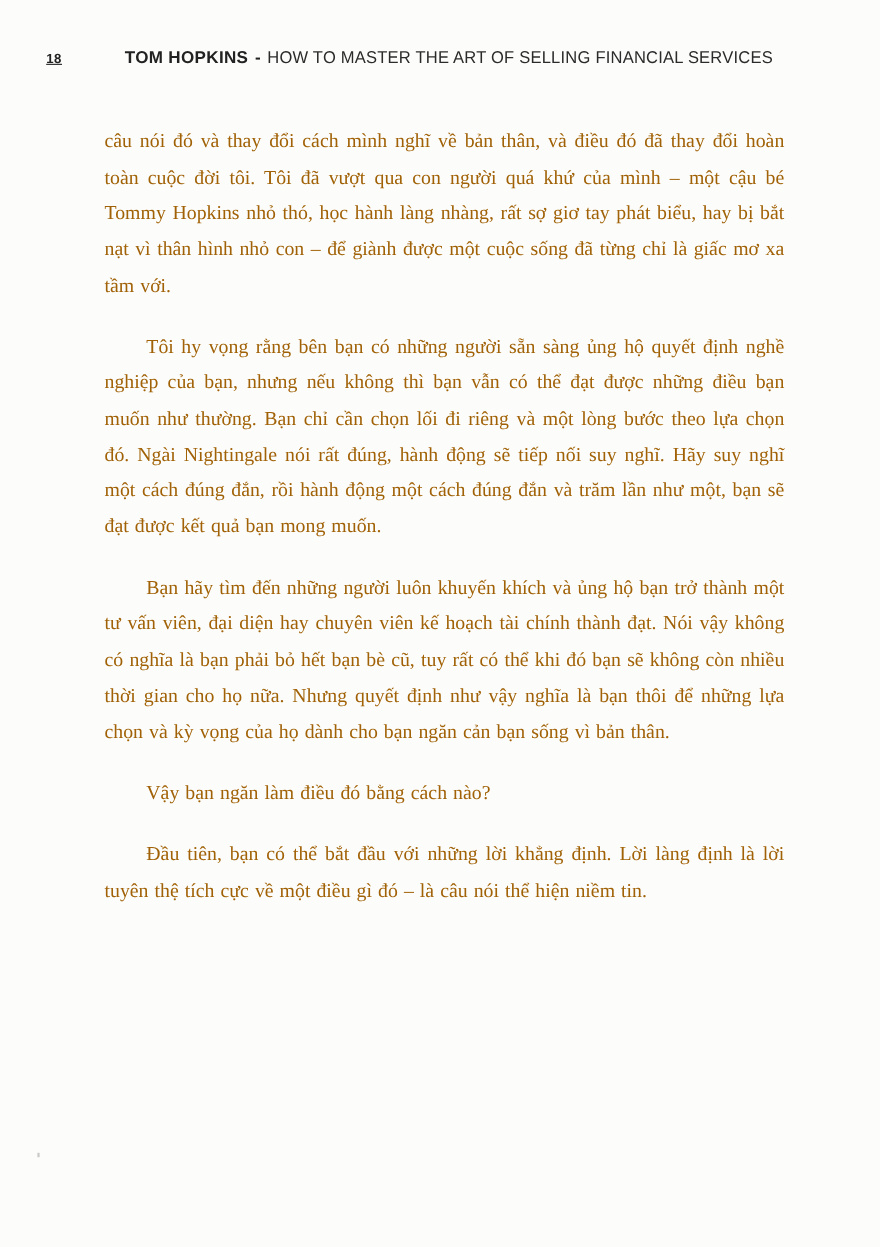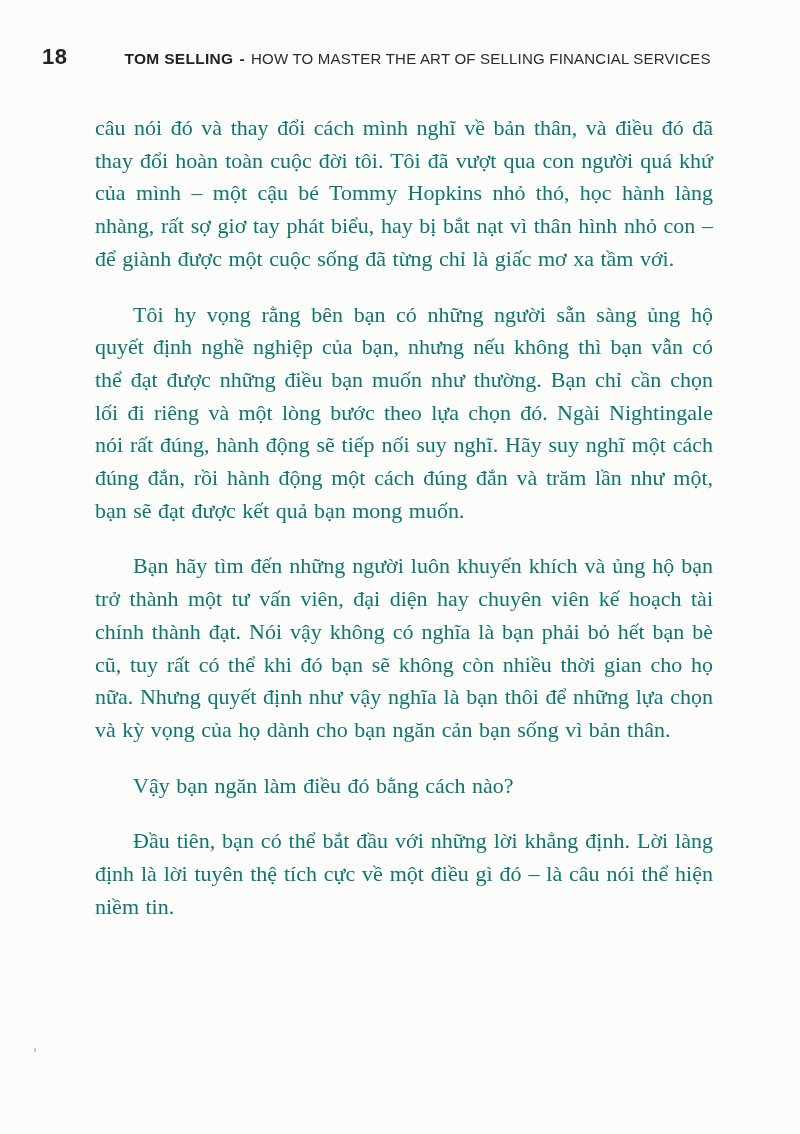--- a/index.html
+++ b/index.html
@@ -26,24 +26,25 @@
     top: 44px;
     left: 42px;
     right: 40px;
     display: flex;
     align-items: baseline;
     font-family: "Liberation Sans", "DejaVu Sans", sans-serif;
     color: #222;
     white-space: nowrap;
   }
   .page-number {
-    font-size: 22px;
+    font-size: 12px;
     font-weight: 700;
     letter-spacing: 0.5px;
     margin-right: 57px;
+    text-decoration: underline;
   }
   .header-author {
     font-size: 15.5px;
     font-weight: 700;
     letter-spacing: 0.3px;
   }
   .header-sep {
     font-size: 15.5px;
     font-weight: 700;
     margin: 0 6px;
@@ -55,24 +56,24 @@
     color: #2b2b2b;
     transform: scaleX(0.97);
     transform-origin: left;
   }
   
   .page-body {
     position: absolute;
     top: 112px;
     left: 95px;
     width: 618px;
-    font-size: 22px;
+    font-size: 18px;
     line-height: 32.7px;
     text-align: justify;
-    color: #0f766e;
+    color: #a16207;
   }
   .page-body p {
     margin: 0 0 23px 0;
     padding: 0;
     word-spacing: 1px;
   }
   .page-body p.indent {
     text-indent: 38px;
   }
   
@@ -85,21 +86,21 @@
     background: #c9c9c9;
   }
 </style>
 </head>
 <body>
 
 <div class="page">
 
   <div class="running-header">
     <span class="page-number">18</span>
-    <span class="header-author">TOM SELLING</span>
+    <span class="header-author">TOM HOPKINS</span>
     <span class="header-sep">-</span>
     <span class="header-title">HOW TO MASTER THE ART OF SELLING FINANCIAL SERVICES</span>
   </div>
 
   <div class="page-body">
       <p>câu nói đó và thay đổi cách mình nghĩ về bản thân, và điều đó đã thay đổi hoàn toàn cuộc đời tôi. Tôi đã vượt qua con người quá khứ của mình – một cậu bé Tommy Hopkins nhỏ thó, học hành làng nhàng, rất sợ giơ tay phát biểu, hay bị bắt nạt vì thân hình nhỏ con – để giành được một cuộc sống đã từng chỉ là giấc mơ xa tầm với.</p>
       <p class="indent">Tôi hy vọng rằng bên bạn có những người sẵn sàng ủng hộ quyết định nghề nghiệp của bạn, nhưng nếu không thì bạn vẫn có thể đạt được những điều bạn muốn như thường. Bạn chỉ cần chọn lối đi riêng và một lòng bước theo lựa chọn đó. Ngài Nightingale nói rất đúng, hành động sẽ tiếp nối suy nghĩ. Hãy suy nghĩ một cách đúng đắn, rồi hành động một cách đúng đắn và trăm lần như một, bạn sẽ đạt được kết quả bạn mong muốn.</p>
       <p class="indent">Bạn hãy tìm đến những người luôn khuyến khích và ủng hộ bạn trở thành một tư vấn viên, đại diện hay chuyên viên kế hoạch tài chính thành đạt. Nói vậy không có nghĩa là bạn phải bỏ hết bạn bè cũ, tuy rất có thể khi đó bạn sẽ không còn nhiều thời gian cho họ nữa. Nhưng quyết định như vậy nghĩa là bạn thôi để những lựa chọn và kỳ vọng của họ dành cho bạn ngăn cản bạn sống vì bản thân.</p>
       <p class="indent">Vậy bạn ngăn làm điều đó bằng cách nào?</p>
       <p class="indent">Đầu tiên, bạn có thể bắt đầu với những lời khẳng định. Lời làng định là lời tuyên thệ tích cực về một điều gì đó – là câu nói thể hiện niềm tin.</p>

